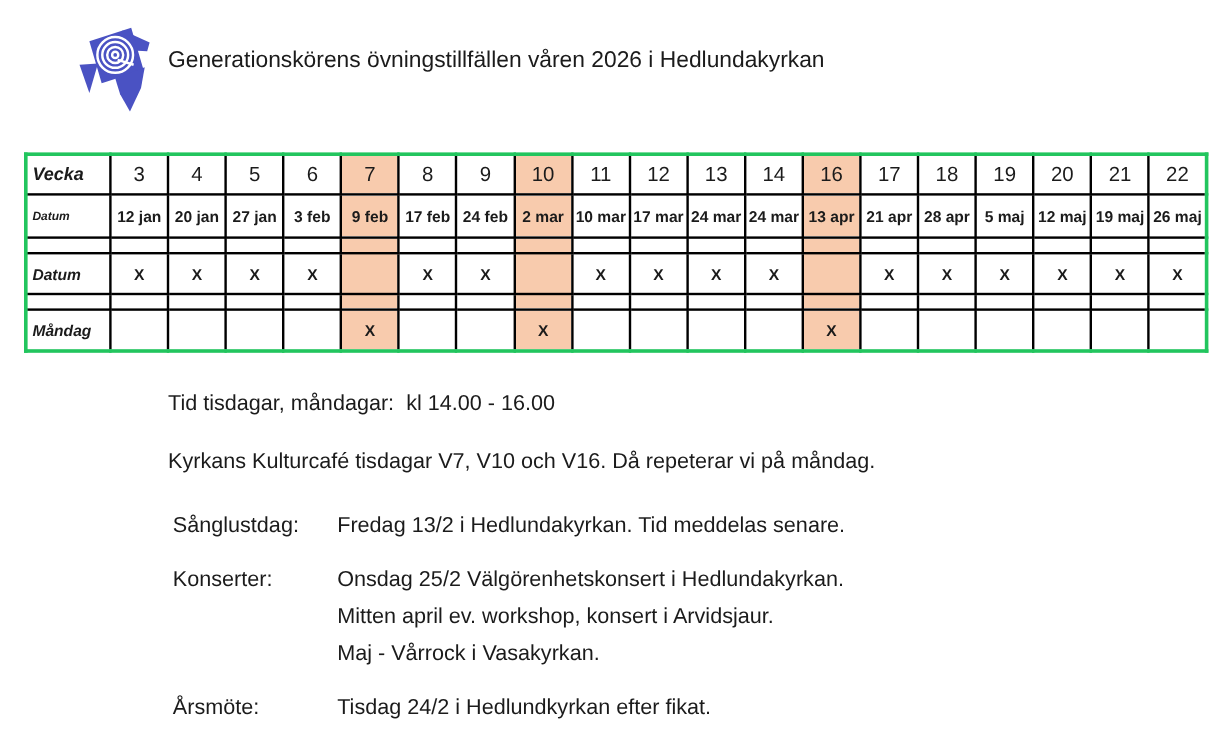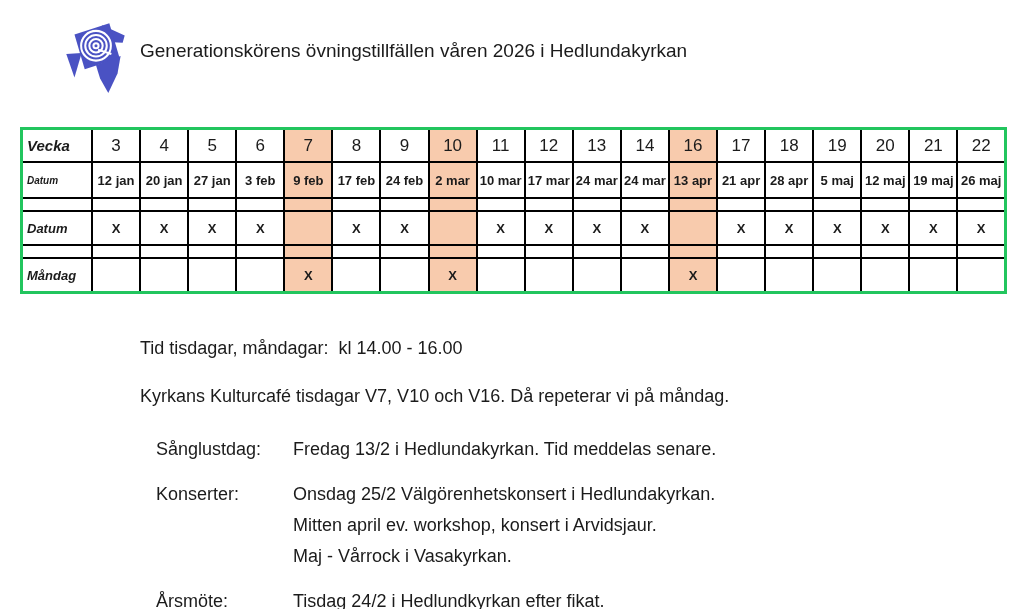--- a/index.html
+++ b/index.html
@@ -75,25 +75,25 @@
   .notes {
     position: absolute;
     left: 140px;
     top: 322px;
     width: 860px;
     font-size: 18px;
   }
   .note-para {
     white-space: pre-wrap;
     line-height: 21px;
-    margin: 16px 0 27px 0;
+    margin: 4px 0 27px 0;
   }
   .note-item {
     display: flex;
-    margin: 0 0 14px 16px;
+    margin: 0 0 14px 4px;
   }
   .note-label {
     width: 137px;
     flex: none;
     line-height: 31px;
   }
   .note-line {
     line-height: 31px;
     white-space: pre-wrap;
   }

